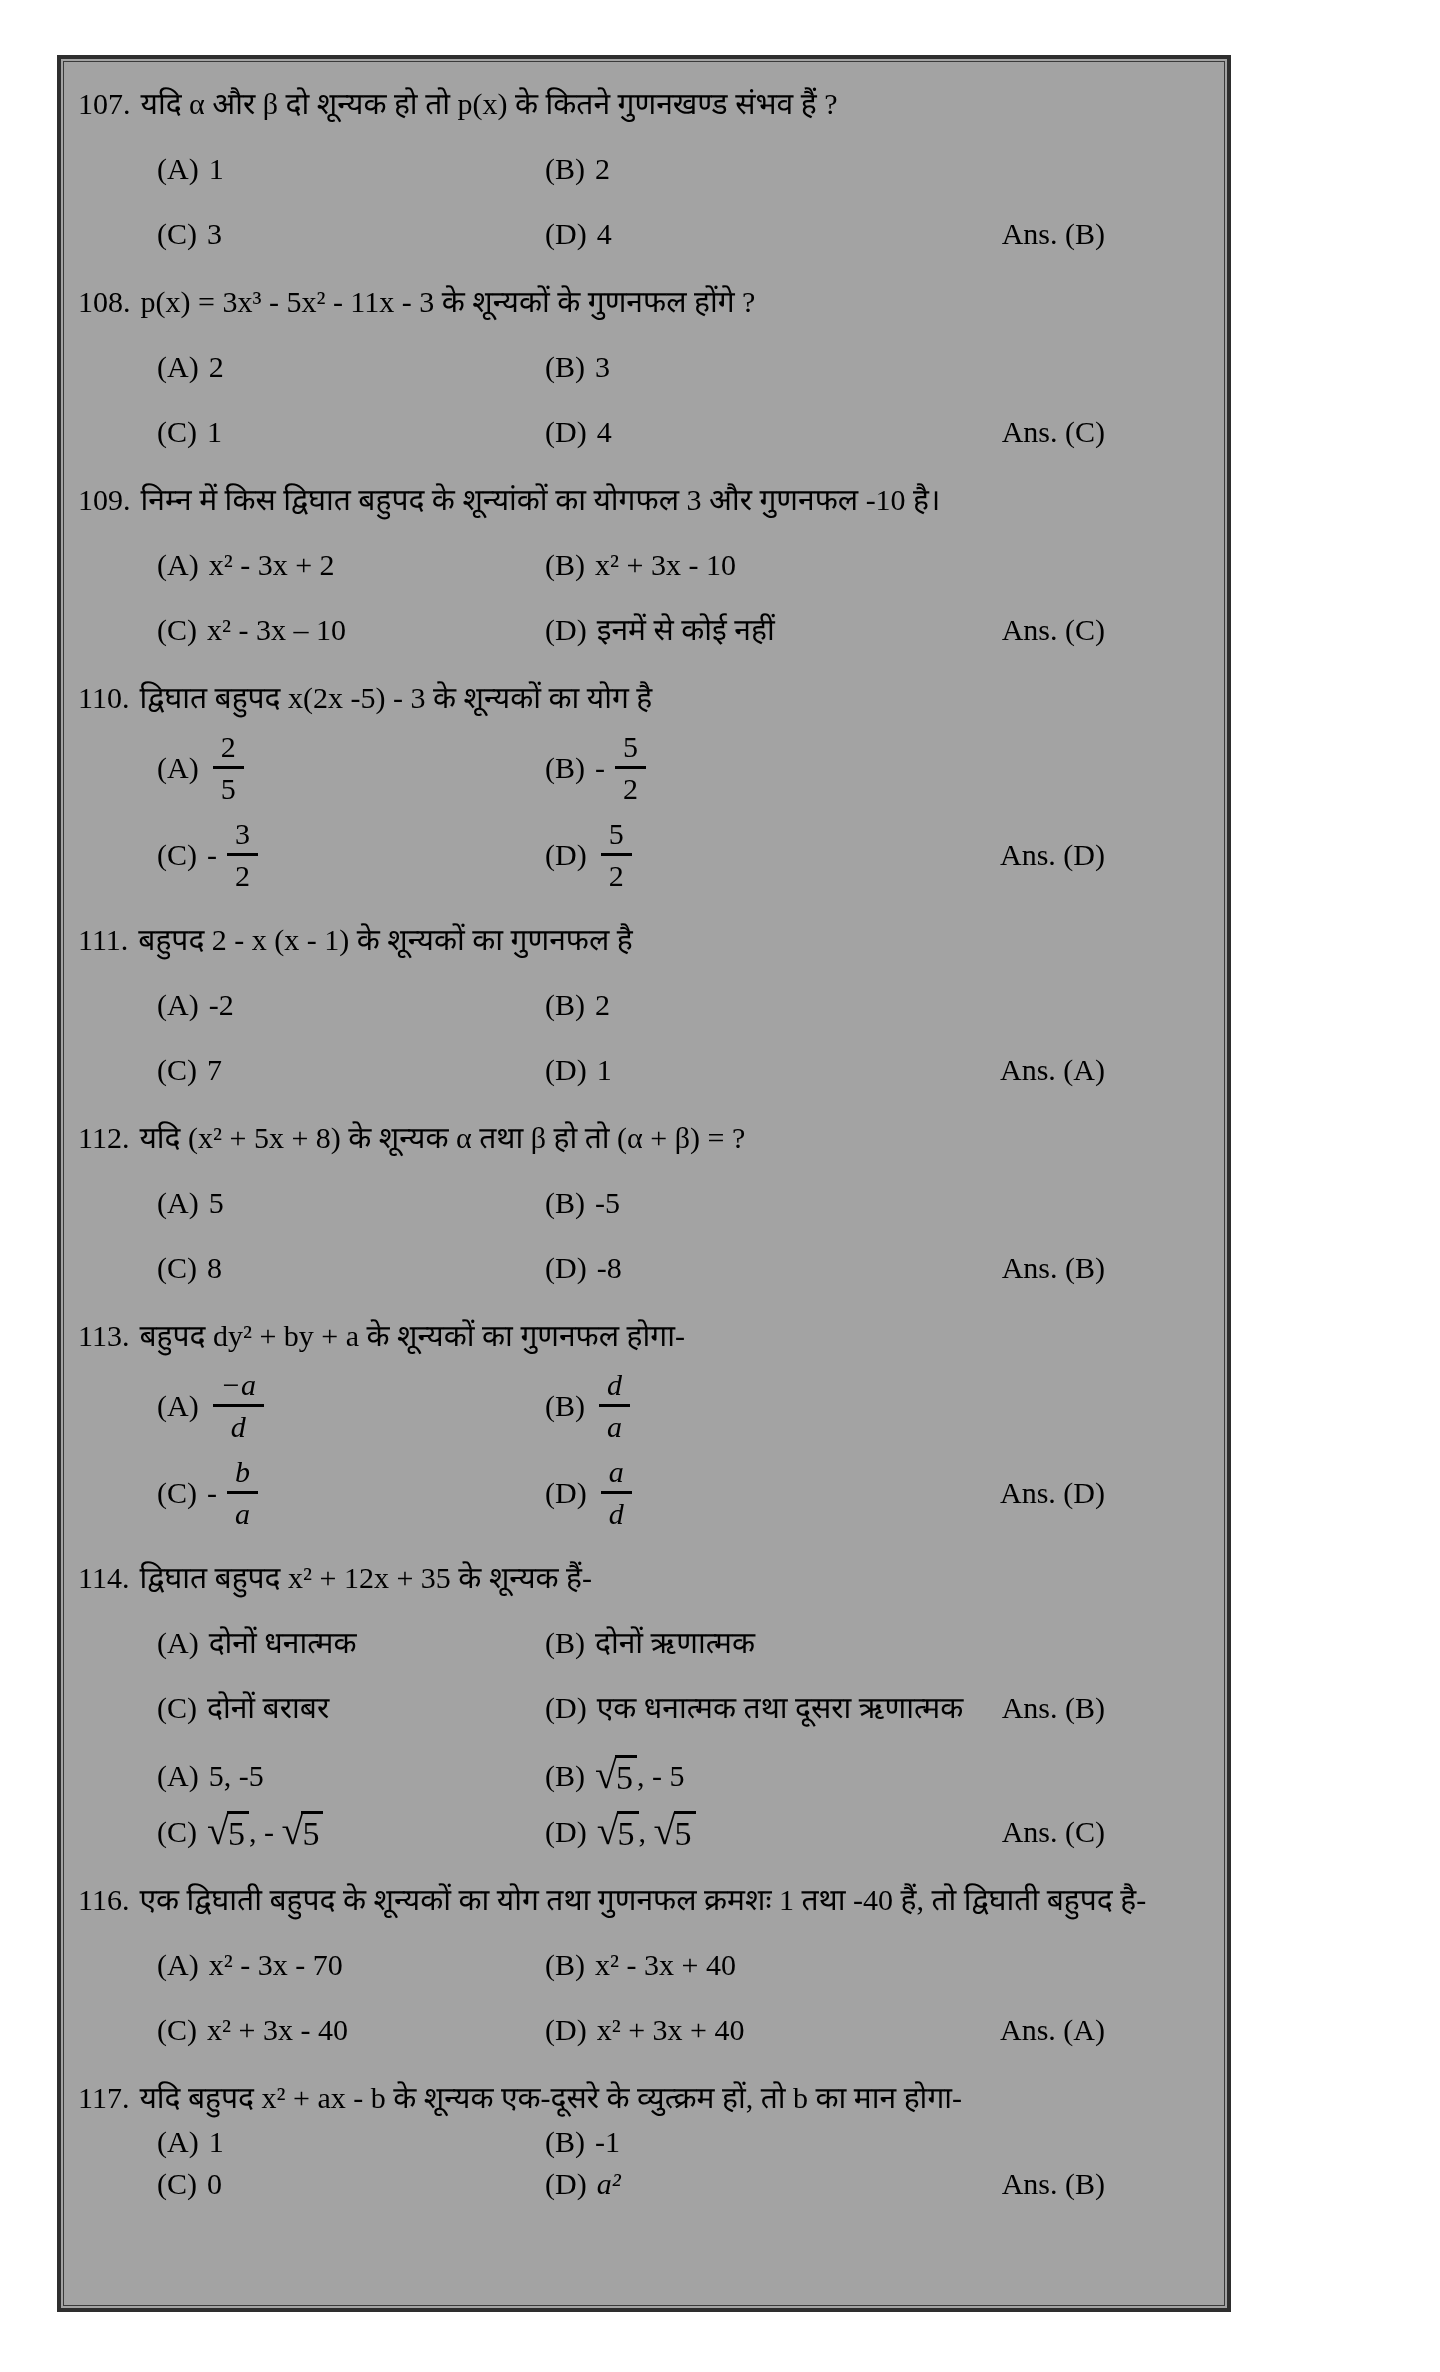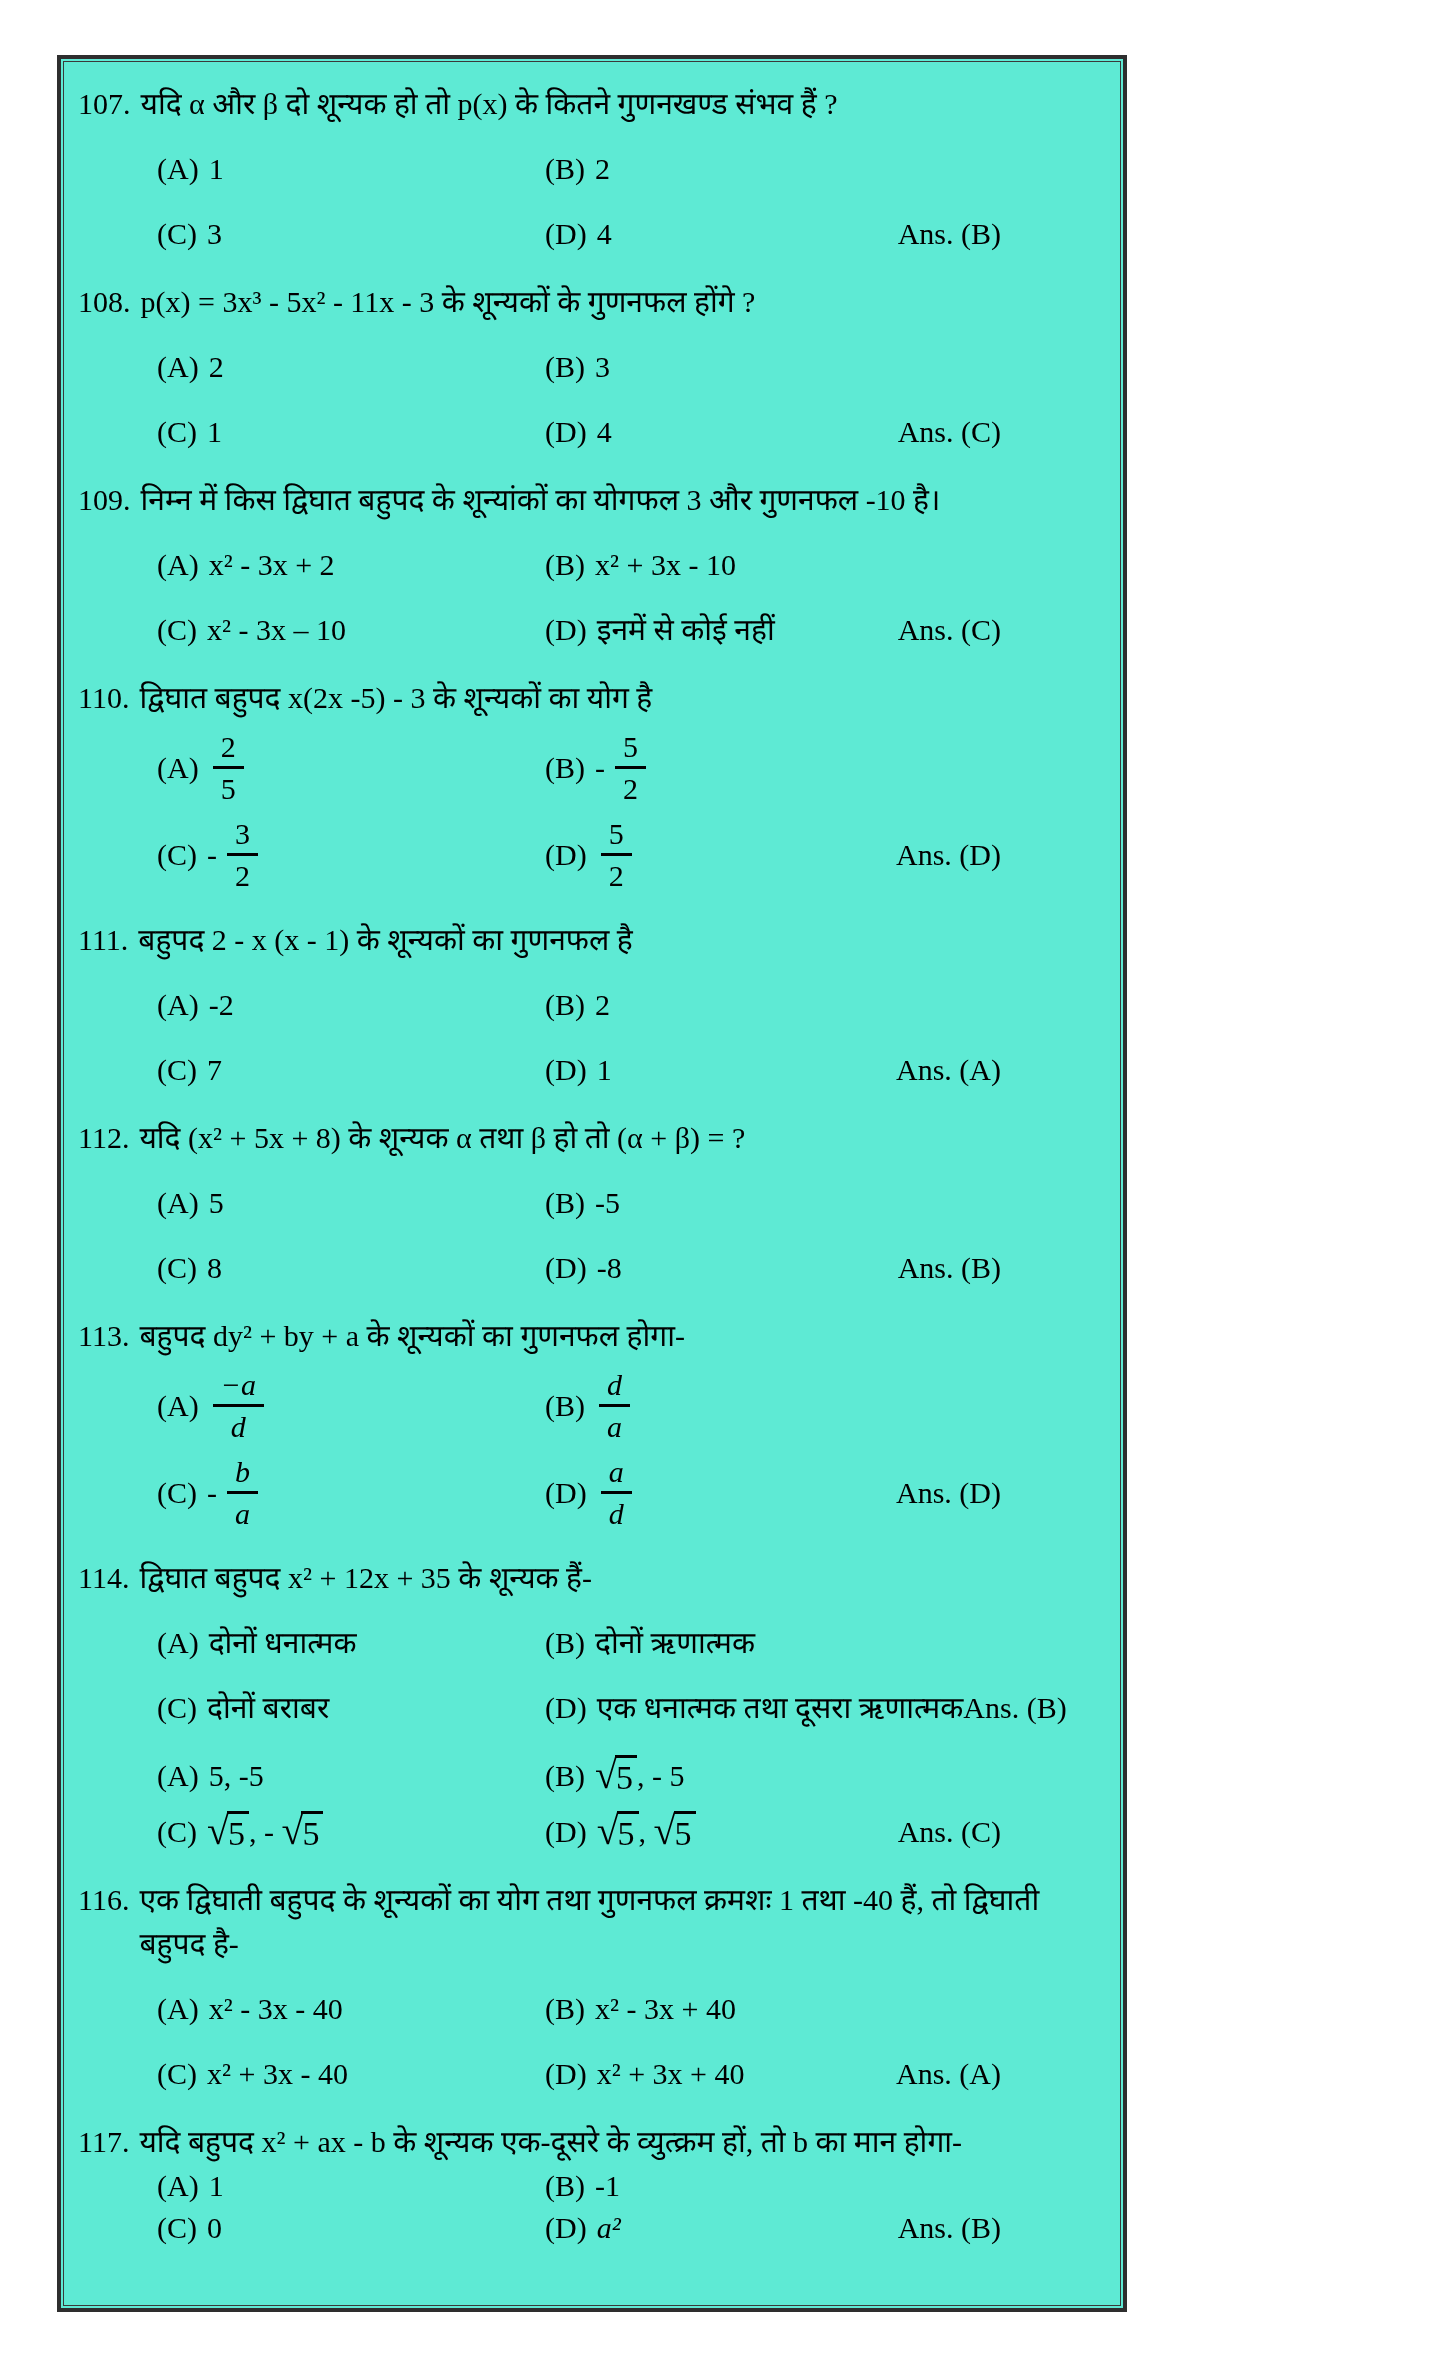--- a/index.html
+++ b/index.html
@@ -11,25 +11,25 @@
     width: 1440px;
     height: 2372px;
     position: relative;
     font-family: "Liberation Serif", "DejaVu Serif", serif;
     color: #000;
   }
   .page-frame-outer {
     position: absolute;
     left: 57px;
     top: 55px;
-    width: 1070px;
+    width: 1174px;
     height: 2257px;
     border: 4px solid #2e2e2e;
     box-sizing: border-box;
-    background: #5eead4;
+    background: #a3a3a3;
   }
   .page-frame-inner {
     position: absolute;
     left: 2px;
     top: 2px;
     right: 2px;
     bottom: 2px;
     border: 1px solid #3a3a3a;
     box-sizing: border-box;
     padding-top: 20px;
@@ -411,21 +411,21 @@
   </div>
 
   <div class="question">
     <div class="q-header">
       <span class="q-num">116.</span>
       <span class="q-text">एक द्विघाती बहुपद के शून्यकों का योग तथा गुणनफल क्रमशः 1 तथा -40 हैं, तो द्विघाती बहुपद है-</span>
     </div>
     <div class="row">
       <div class="opt first">
         <span class="lbl">(A)</span>
-        <span class="val">x² - 3x - 40</span>
+        <span class="val">x² - 3x - 70</span>
       </div>
       <div class="opt second">
         <span class="lbl">(B)</span>
         <span class="val">x² - 3x + 40</span>
       </div>
     </div>
     <div class="row">
       <div class="opt first">
         <span class="lbl">(C)</span>
         <span class="val">x² + 3x - 40</span>

